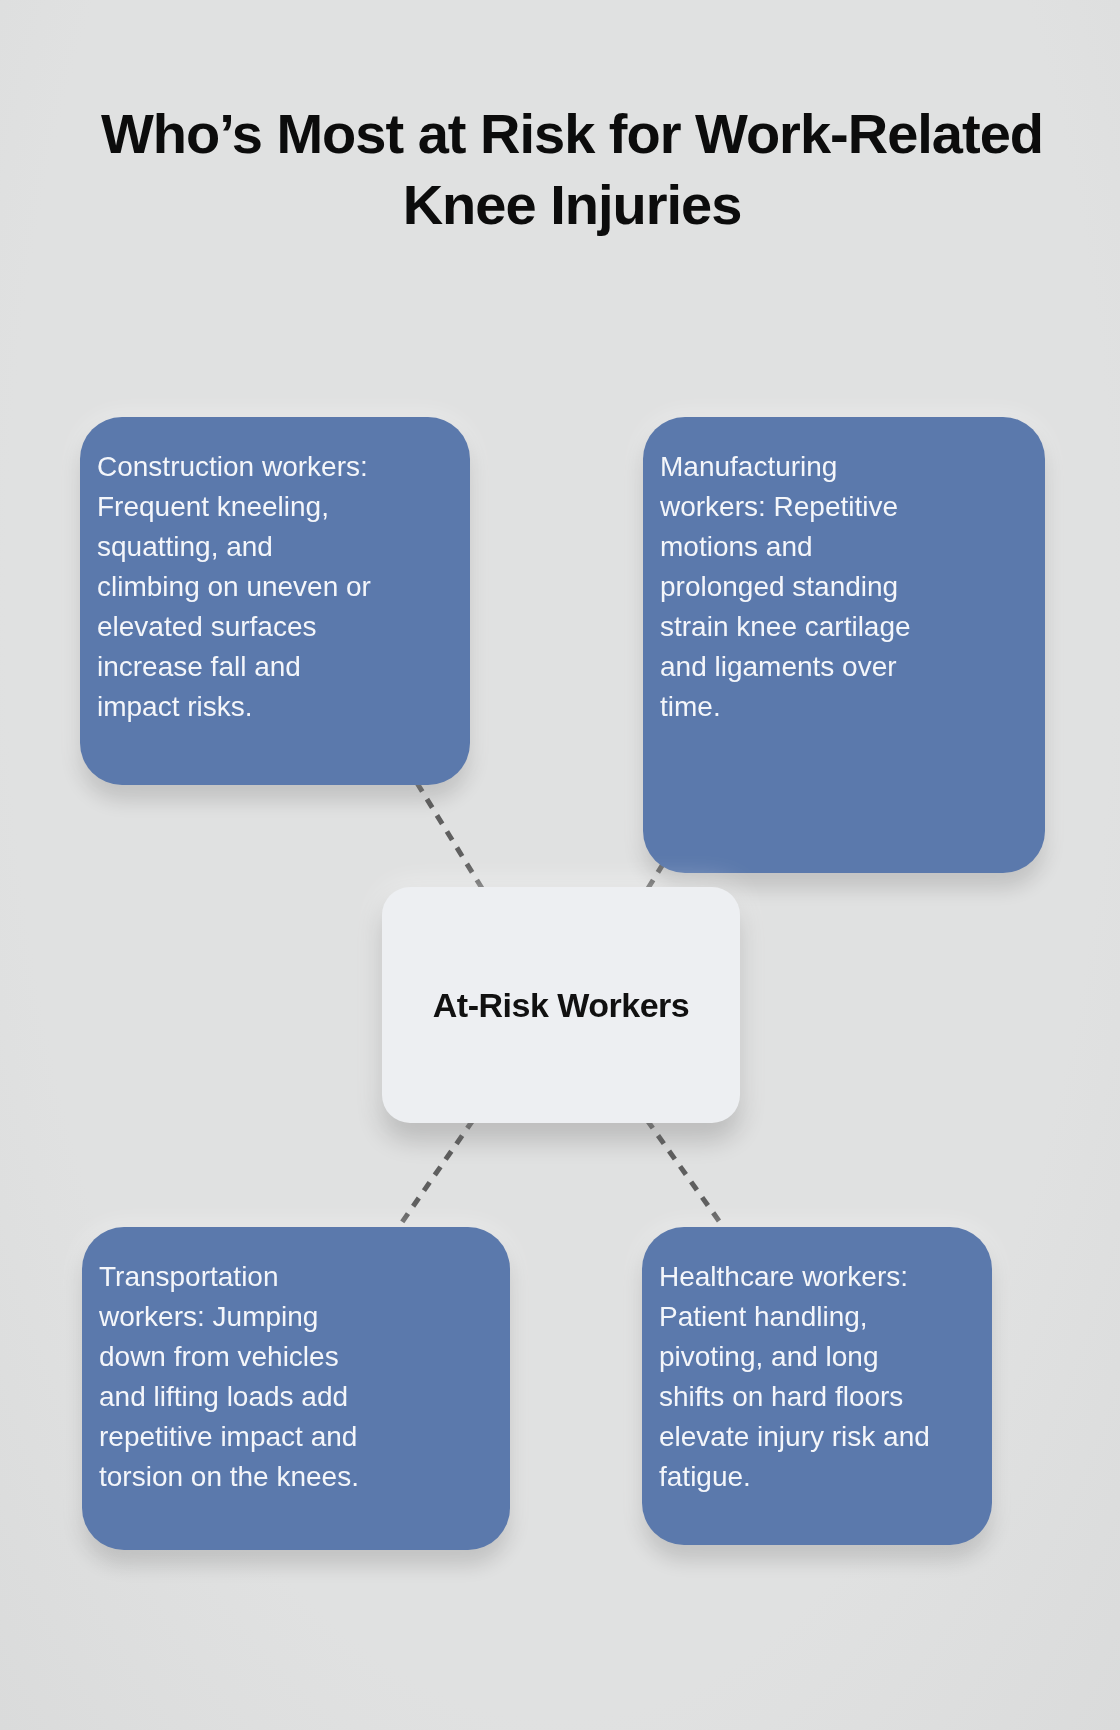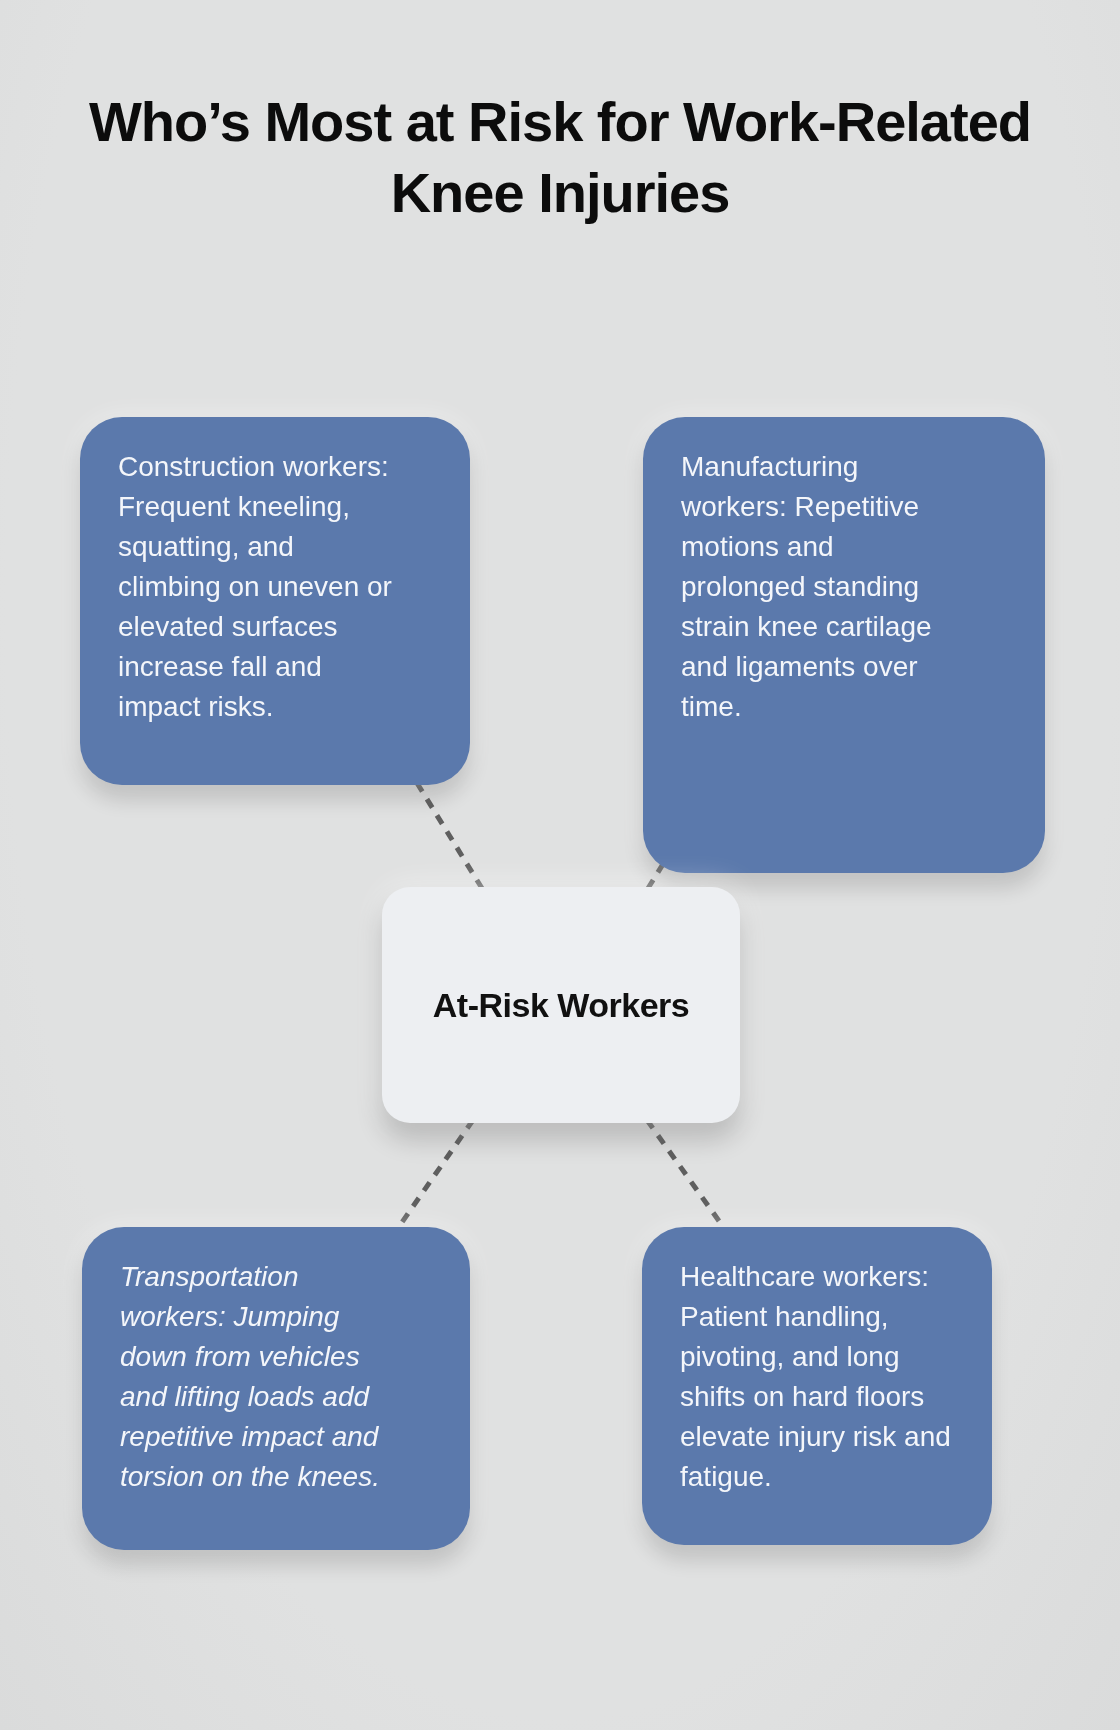--- a/index.html
+++ b/index.html
@@ -13,21 +13,21 @@
     overflow: hidden;
     background: radial-gradient(ellipse at 50% 35%, var(--background, #e0e1e1) 0%, var(--background, #e0e1e1) 70%, #dadbdb 100%);
     font-family: "Liberation Sans", "DejaVu Sans", sans-serif;
   }
   .title {
     position: absolute;
     top: 86px;
     left: 50%;
     transform: translateX(-50%);
     width: 960px;
-    margin: 0;
+    margin: 12px;
     text-align: center;
     font-size: 56px;
     line-height: 1.27;
     font-weight: 700;
     letter-spacing: -1px;
     color: var(--title-text, #0c0c0c);
   }
   .connectors {
     position: absolute;
     left: 0;
@@ -42,32 +42,32 @@
     stroke-width: 5;
     stroke-dasharray: 10 9;
     fill: none;
   }
   .node {
     position: absolute;
     box-sizing: border-box;
     background: var(--node-blue, #5b79ac);
     border-radius: 42px;
     color: var(--node-text, #f4f6fa);
-    padding: 30px 28px 30px 38px;
+    padding: 30px 28px 30px 17px;
     box-shadow: 0 14px 20px rgba(0,0,0,0.16), 0 0 26px rgba(255,255,255,0.45);
   }
   .node p {
     margin: 0;
     font-size: 28px;
     line-height: 40px;
     white-space: pre-line;
   }
   .node-tl { left: 80px;  top: 417px;  width: 390px; height: 368px; }
   .node-tr { left: 643px; top: 417px;  width: 402px; height: 456px; }
-  .node-bl { left: 82px;  top: 1227px; width: 388px; height: 323px; font-style: italic; }
+  .node-bl { left: 82px;  top: 1227px; width: 428px; height: 323px; }
   .node-br { left: 642px; top: 1227px; width: 350px; height: 318px; }
   .center-node {
     position: absolute;
     left: 382px;
     top: 887px;
     width: 358px;
     height: 236px;
     box-sizing: border-box;
     background: var(--center-bg, #edeff2);
     border-radius: 28px;

